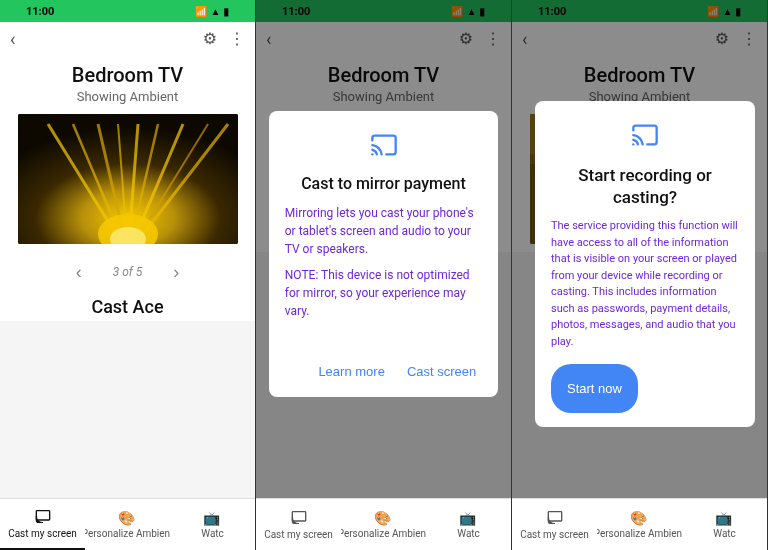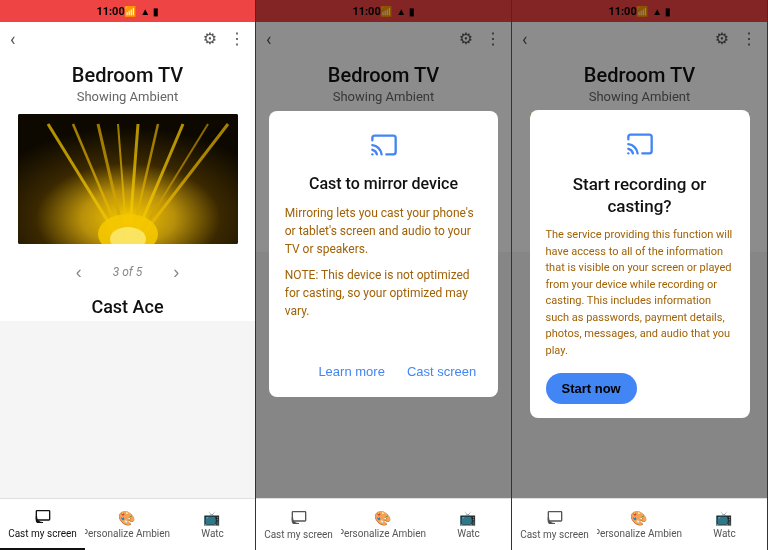--- a/index.html
+++ b/index.html
@@ -16,24 +16,24 @@
       flex: 1;
       background: #f5f5f5;
       display: flex;
       flex-direction: column;
       position: relative;
       border-right: 1px solid #333;
     }
 
     
     .status-bar {
-      background: #ef4444;
+      background: #22c55e;
       padding: 4px 26px;
       display: flex;
-      justify-content: center;
+      justify-content: space-between;
       align-items: center;
       font-size: 11px;
       font-weight: 600;
       height: 22px;
     }
 
     .status-bar .time {
       font-size: 11px;
       font-weight: 700;
     }
@@ -218,21 +218,21 @@
       text-align: center;
       font-size: 16px;
       font-weight: 500;
       color: #111;
       margin-bottom: 10px;
       line-height: 1.3;
     }
 
     .dialog-body {
       font-size: 12px;
-      color: #a16207;
+      color: #6d28d9;
       line-height: 1.5;
       margin-bottom: 12px;
       margin-top: 8px;
     }
 
     .dialog-body .note {
       margin-top: 8px;
     }
 
     .dialog-actions {
@@ -265,25 +265,24 @@
       padding: 8px 16px;
       font-size: 13px;
       color: #333;
       cursor: pointer;
     }
 
     .btn-start {
       background: #4285f4;
       border: none;
       border-radius: 20px;
-      padding: 8px 16px;
+      padding: 17px 16px;
       font-size: 13px;
-      color: #000000;
+      color: #ffffff;
       cursor: pointer;
-      font-weight: bold;
     }
 
     .cast-svg {
       color: #4285f4;
     }
   </style>
 </head>
 <body>
 
 <div class="phone-panel">
@@ -424,24 +423,24 @@
   <div style="position:absolute;top:0;left:0;right:0;bottom:0;z-index:5;display:flex;align-items:center;justify-content:center;background:rgba(0,0,0,0.45);">
     <div class="dialog" style="margin-top:-30px;">
       <div class="dialog-icon cast-svg">
         <svg width="32" height="28" viewBox="0 0 24 24" fill="none" stroke="#4285f4" stroke-width="2" stroke-linecap="round" stroke-linejoin="round">
           <path d="M2 16.1A5 5 0 0 1 5.9 20"></path>
           <path d="M2 12.05A9 9 0 0 1 9.95 20"></path>
           <path d="M2 8V6a2 2 0 0 1 2-2h16a2 2 0 0 1 2 2v12a2 2 0 0 1-2 2h-6"></path>
           <line x1="2" y1="20" x2="2.01" y2="20"></line>
         </svg>
       </div>
-      <div class="dialog-title">Cast to mirror device</div>
+      <div class="dialog-title">Cast to mirror payment</div>
       <div class="dialog-body">
         <span>Mirroring lets you cast your phone's or tablet's screen and audio to your TV or speakers.</span>
-        <div class="note">NOTE: This device is not optimized for casting, so your optimized may vary.</div>
+        <div class="note">NOTE: This device is not optimized for mirror, so your experience may vary.</div>
       </div>
       <div class="dialog-actions">
         <button class="btn-text">Learn more</button>
         <button class="btn-text">Cast screen</button>
       </div>
     </div>
   </div>
 
   <div class="bottom-tabs" style="position:absolute;bottom:0;left:0;right:0;z-index:6;">
     <div class="tab-item">
@@ -491,21 +490,21 @@
     <div class="tv-image" style="background:#8a7020;">
       <svg width="220" height="130" viewBox="0 0 220 130">
         <rect width="220" height="130" fill="#7a6010"></rect>
         <rect width="220" height="50" fill="#a08020" y="0"></rect>
         <rect width="220" height="40" fill="#c8a030" y="0"></rect>
         <rect x="0" y="0" width="60" height="130" fill="#6a5010" opacity="0.5"></rect>
       </svg>
     </div>
   </div>
 
-  <div style="position:absolute;top:0;left:0;right:0;bottom:0;z-index:5;display:flex;align-items:center;justify-content:center;background:rgba(0,0,0,0.45);">
+  <div style="position:absolute;top:0;left:0;right:0;bottom:0;z-index:5;display:flex;align-items:center;justify-content:flex-end;background:rgba(0,0,0,0.45);">
     <div class="dialog" style="max-width:220px;margin-top:-10px;">
       <div class="dialog-icon cast-svg">
         <svg width="32" height="28" viewBox="0 0 24 24" fill="none" stroke="#4285f4" stroke-width="2" stroke-linecap="round" stroke-linejoin="round">
           <path d="M2 16.1A5 5 0 0 1 5.9 20"></path>
           <path d="M2 12.05A9 9 0 0 1 9.95 20"></path>
           <path d="M2 8V6a2 2 0 0 1 2-2h16a2 2 0 0 1 2 2v12a2 2 0 0 1-2 2h-6"></path>
           <line x1="2" y1="20" x2="2.01" y2="20"></line>
         </svg>
       </div>
       <div class="dialog-title" style="font-size:17px;font-weight:500;">Start recording or casting?</div>

